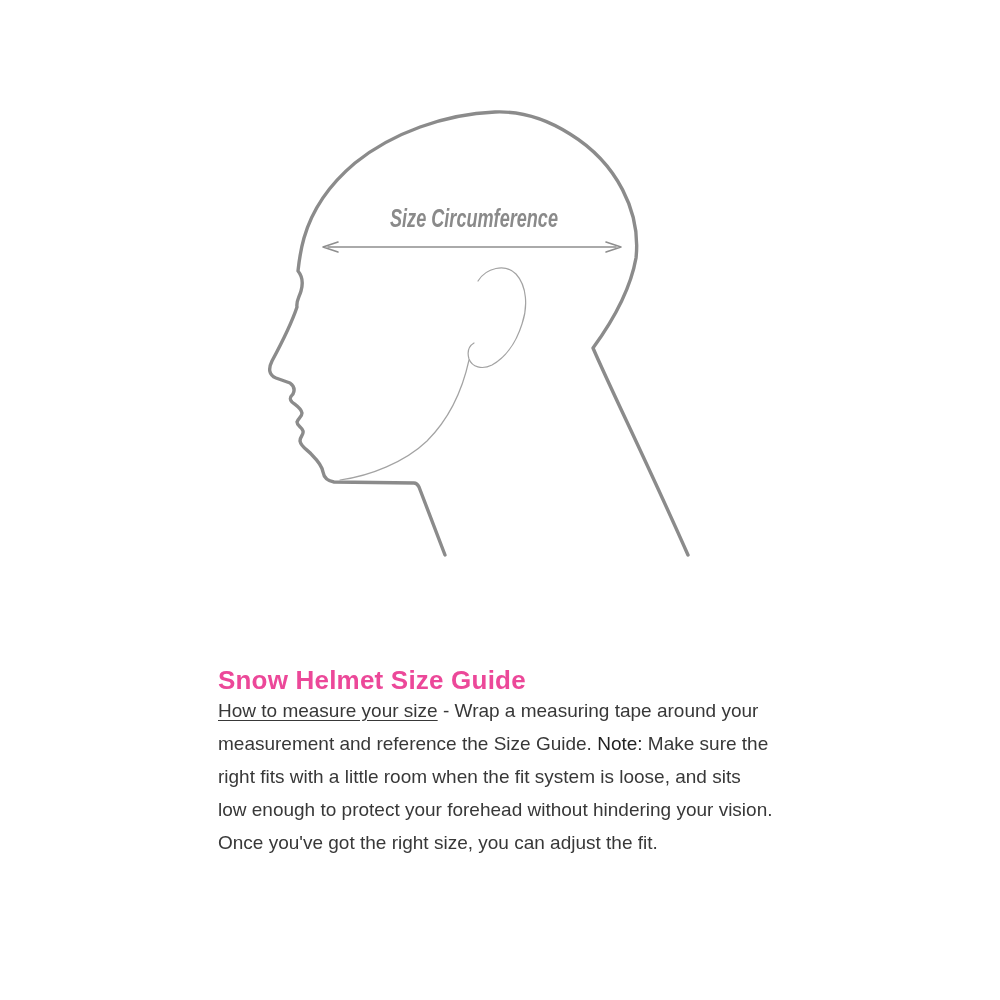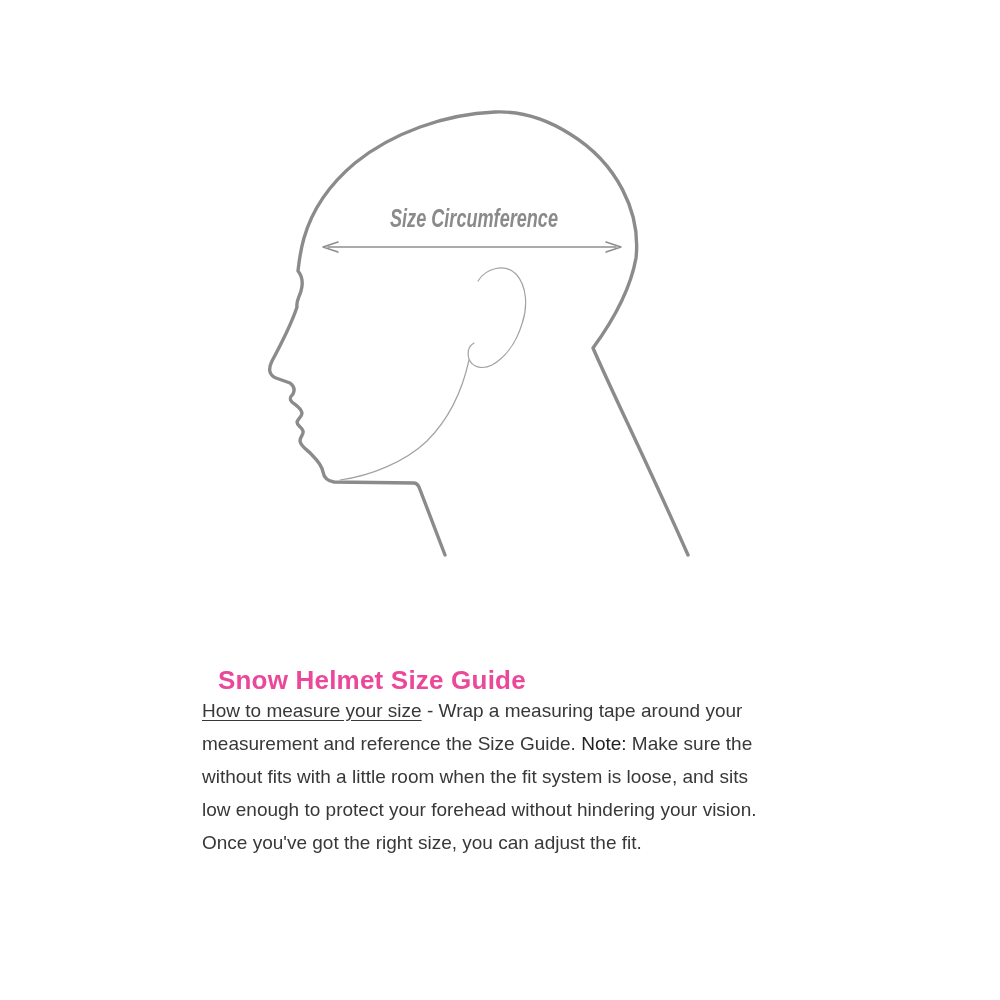--- a/index.html
+++ b/index.html
@@ -21,21 +21,21 @@
     left:218px; top:665px;
     font-size:26px;
     line-height:31px;
     font-weight:700;
     color:#ec4899;
     letter-spacing:0.2px;
     white-space:nowrap;
   }
   .size-guide-paragraph {
     position:absolute;
-    left:202px; top:694px;
+    left:218px; top:694px;
     font-size:19px;
     color:#383838;
   }
   .para-line {
     height:33px;
     line-height:33px;
     white-space:nowrap;
   }
   .underline { text-decoration:underline; text-underline-offset:3px; }
   .bold { font-weight:400; color:#222; }
@@ -103,18 +103,18 @@
     </g>
 
     <text class="circ-label" x="474" y="227" text-anchor="middle" textLength="168" lengthAdjust="spacingAndGlyphs" fill="#8a8a8a">Size Circumference</text>
   </svg>
 
   <div class="size-guide-heading">Snow Helmet Size Guide</div>
 
   <div class="size-guide-paragraph">
       <div class="para-line"><span class="underline">How to measure your size</span><span> - Wrap a measuring tape around your</span></div>
       <div class="para-line"><span>measurement and reference the Size Guide. </span><span class="bold">Note:</span><span> Make sure the</span></div>
-      <div class="para-line"><span>without fits with a little room when the fit system is loose, and sits</span></div>
+      <div class="para-line"><span>right fits with a little room when the fit system is loose, and sits</span></div>
       <div class="para-line"><span>low enough to protect your forehead without hindering your vision.</span></div>
       <div class="para-line"><span>Once you've got the right size, you can adjust the fit.</span></div>
     </div>
 
 </div>
 
 </body></html>

